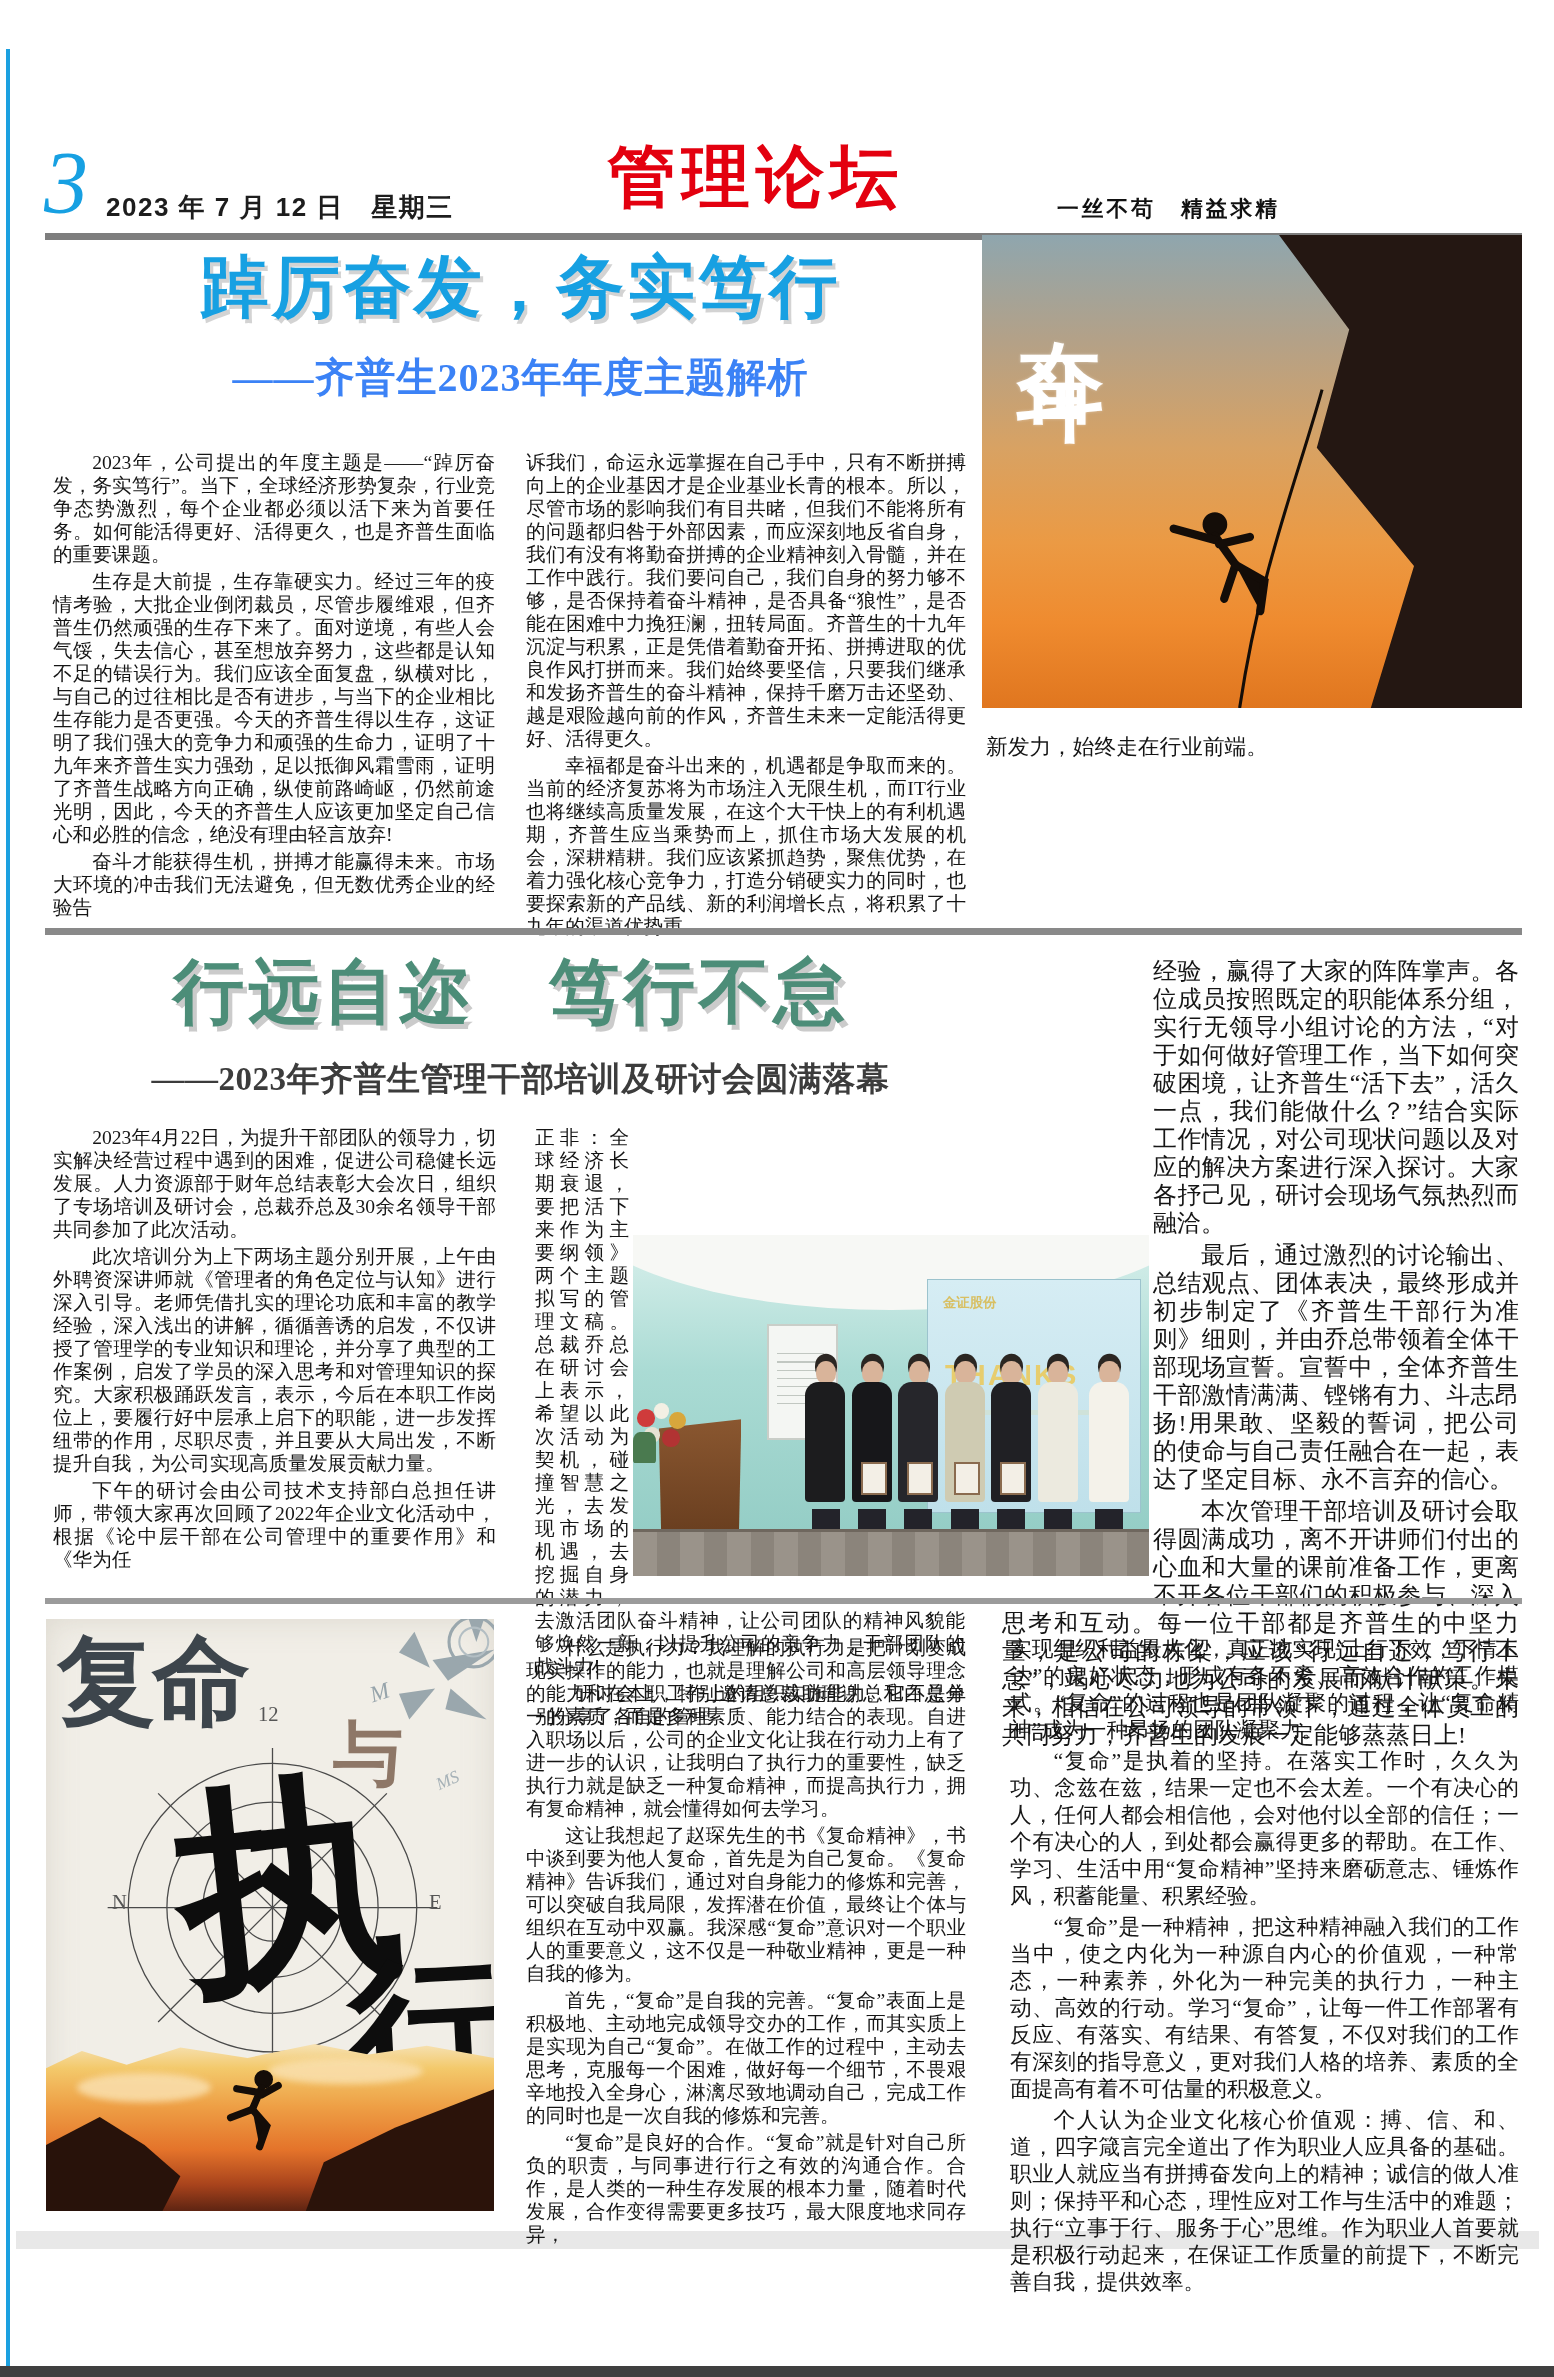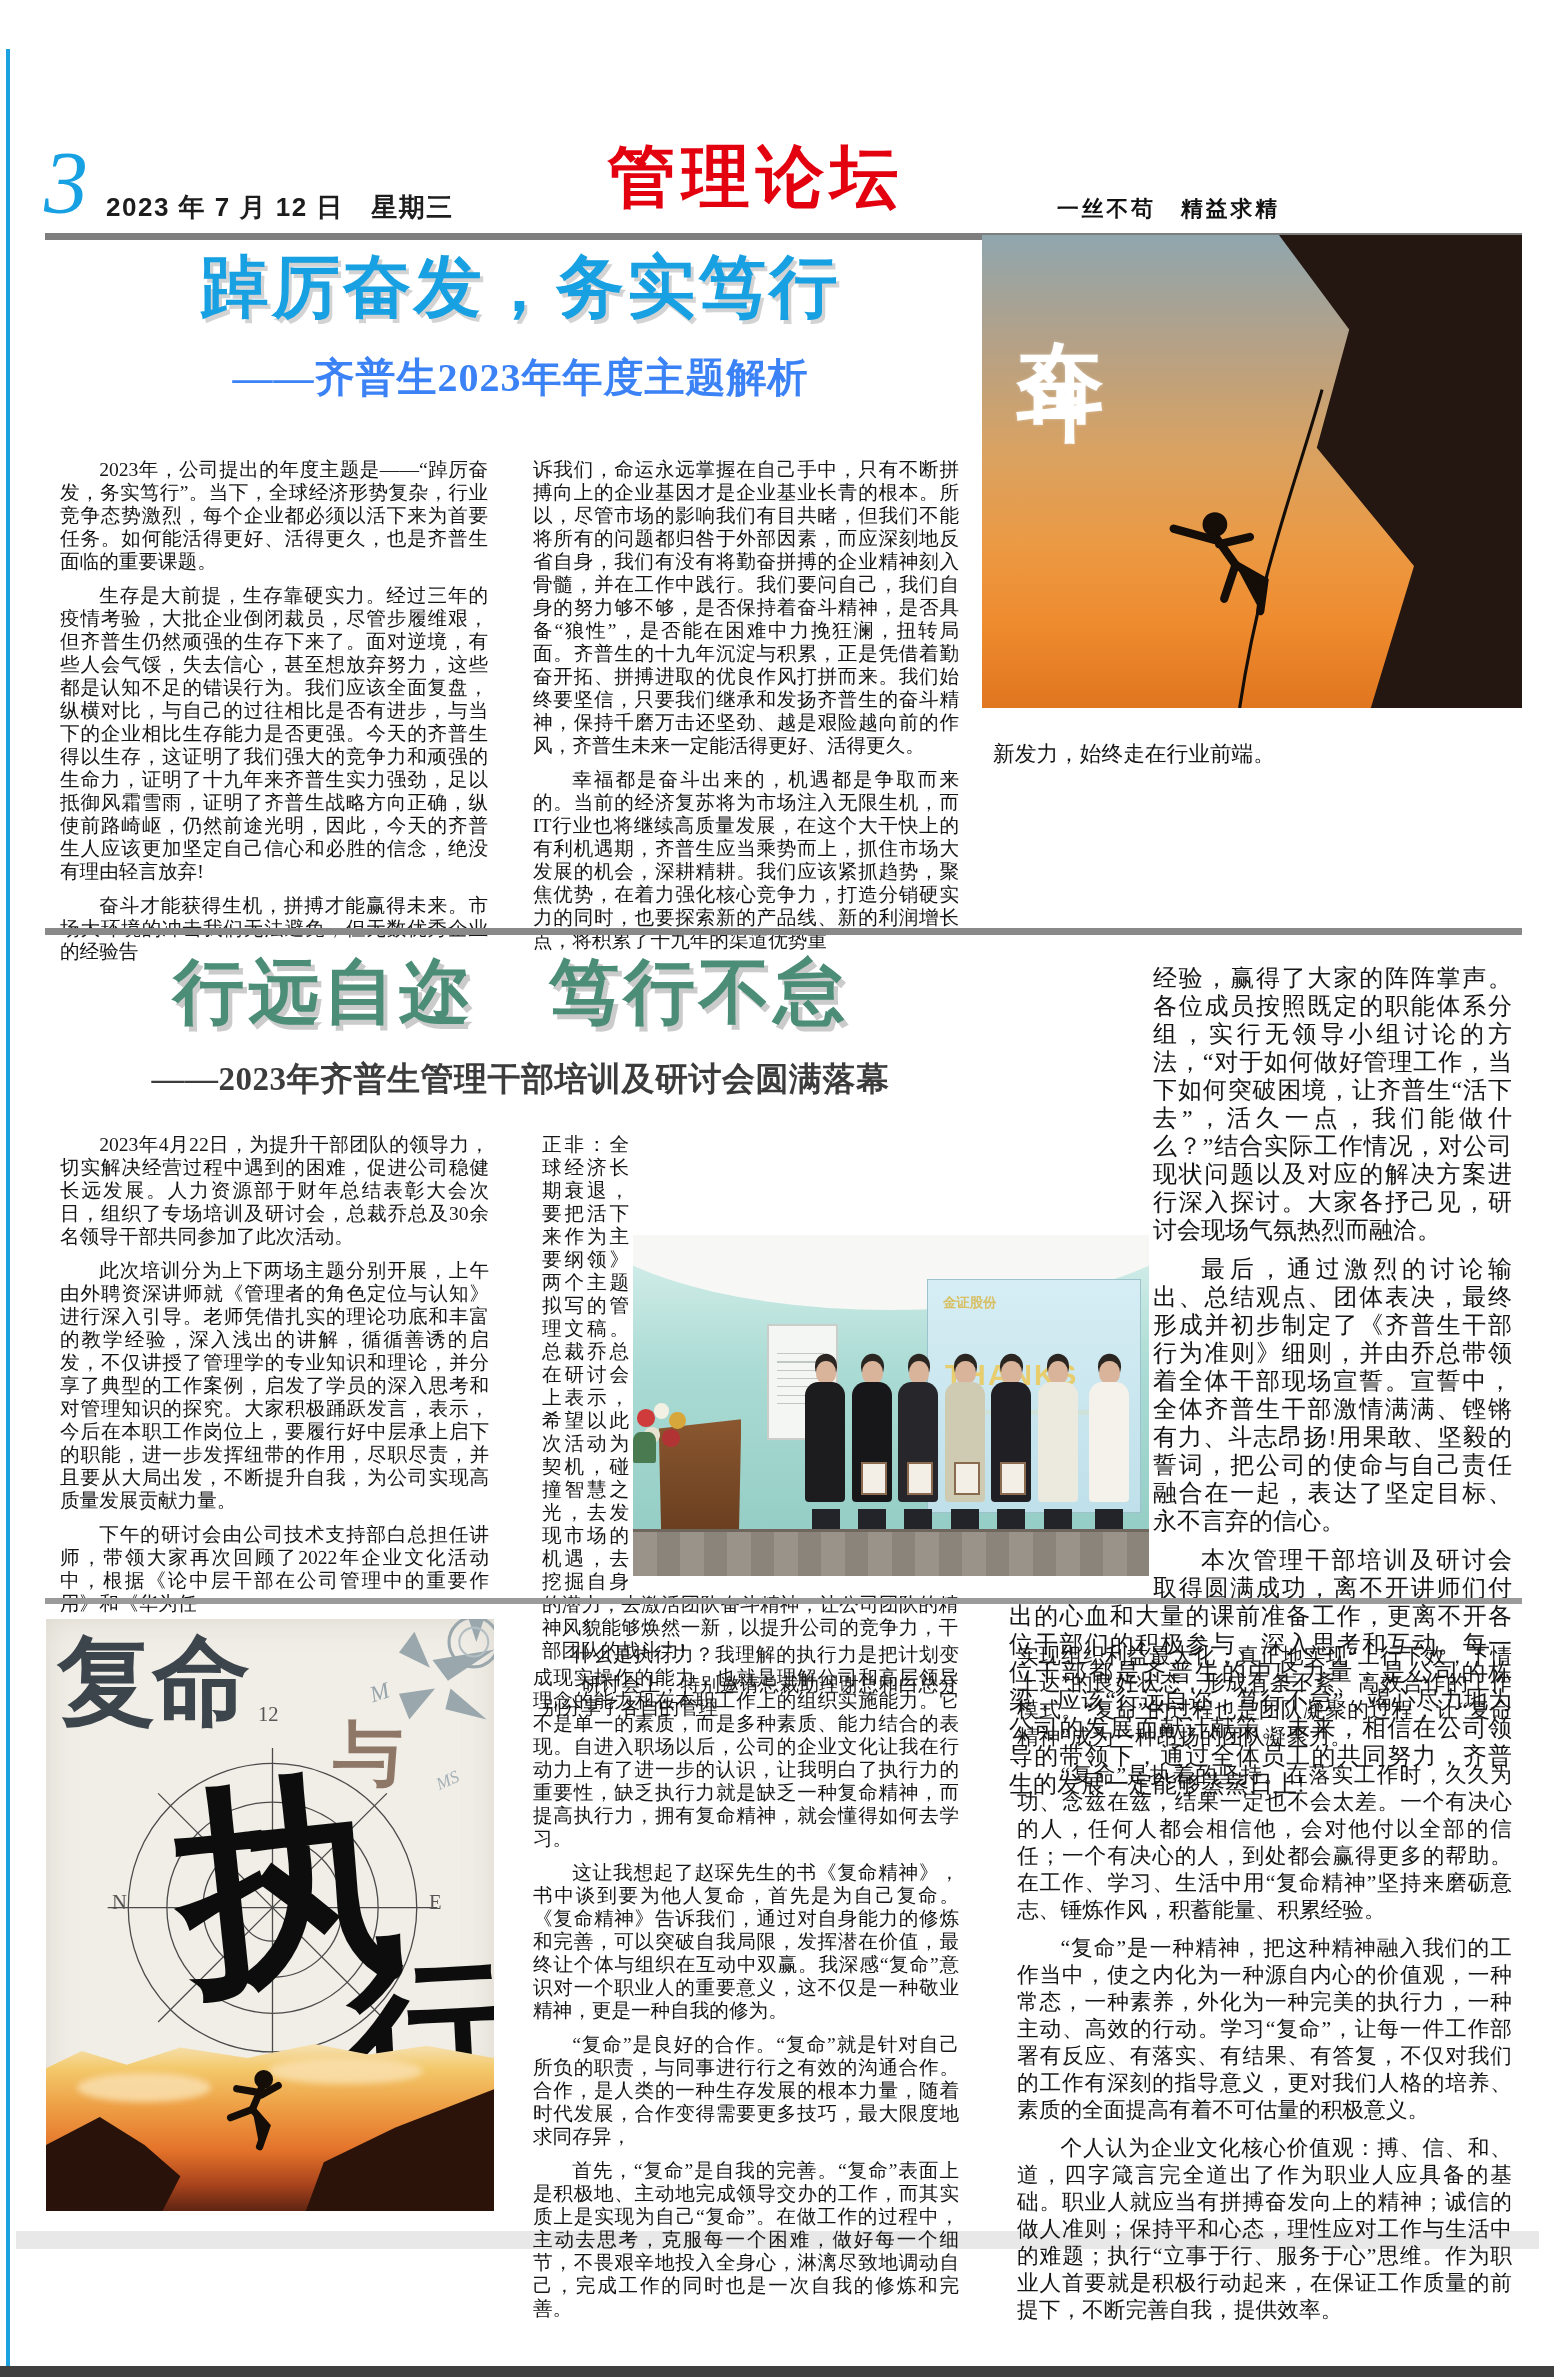--- a/index.html
+++ b/index.html
@@ -1,20 +1,20 @@
 <!DOCTYPE html>
 <html style="font-size:8.3px"><head>
 <meta charset="utf-8">
 <style>
   html,body{margin:0;padding:0;background:#ffffff;}
   #page{position:relative;width:1554px;height:2377px;background:#ffffff;overflow:hidden;
         font-family:"Liberation Serif","DejaVu Serif",serif;color:#151515;}
   .abs{position:absolute;}
   .sans{font-family:"Liberation Sans","DejaVu Sans",sans-serif;}
-  p{margin:11px;text-align:justify;}
+  p{margin:4px;text-align:justify;}
   .body-col p{text-indent:2em;}
   .body-col p.cont{text-indent:0;}
 
   
   #left-stripe{left:6.2px;top:49px;width:4.1px;height:2319px;background:#1ba0e0;}
   #pageno{left:44px;top:139px;font-size:88px;line-height:1;font-style:italic;color:#17a0e2;}
   #pagedate{left:106px;top:190px;font-size:26px;font-weight:bold;color:#1d1d1d;letter-spacing:1.5px;}
   #masthead{left:519px;top:137px;width:474px;text-align:center;font-size:68px;line-height:1.2;
             font-weight:900;color:#e3000f;letter-spacing:6.2px;}
   #slogan{left:1057px;top:194px;width:464px;text-align:left;font-size:21.7px;font-weight:bold;
@@ -295,22 +295,22 @@
           <path d="M70 80 L28 96"></path>
           <path d="M70 80 L98 112 L84 152"></path>
         </g>
       </svg>
     </div>
   </div>
 
   <div class="abs body-col" id="a3cM">
     <p>什么是执行力？我理解的执行力是把计划变成现实操作的能力，也就是理解公司和高层领导理念的能力和在本职工作上的组织实施能力。它不是单一的素质，而是多种素质、能力结合的表现。自进入职场以后，公司的企业文化让我在行动力上有了进一步的认识，让我明白了执行力的重要性，缺乏执行力就是缺乏一种复命精神，而提高执行力，拥有复命精神，就会懂得如何去学习。</p>
     <p>这让我想起了赵琛先生的书《复命精神》，书中谈到要为他人复命，首先是为自己复命。《复命精神》告诉我们，通过对自身能力的修炼和完善，可以突破自我局限，发挥潜在价值，最终让个体与组织在互动中双赢。我深感“复命”意识对一个职业人的重要意义，这不仅是一种敬业精神，更是一种自我的修为。</p>
+    <p>首先，“复命”是自我的完善。“复命”表面上是积极地、主动地完成领导交办的工作，而其实质上是实现为自己“复命”。在做工作的过程中，主动去思考，克服每一个困难，做好每一个细节，不畏艰辛地投入全身心，淋漓尽致地调动自己，完成工作的同时也是一次自我的修炼和完善。</p>
     <p>“复命”是良好的合作。“复命”就是针对自己所负的职责，与同事进行行之有效的沟通合作。合作，是人类的一种生存发展的根本力量，随着时代发展，合作变得需要更多技巧，最大限度地求同存异，</p>
-    <p>首先，“复命”是自我的完善。“复命”表面上是积极地、主动地完成领导交办的工作，而其实质上是实现为自己“复命”。在做工作的过程中，主动去思考，克服每一个困难，做好每一个细节，不畏艰辛地投入全身心，淋漓尽致地调动自己，完成工作的同时也是一次自我的修炼和完善。</p>
   </div>
   <div class="abs body-col" id="a3cR">
     <p class="cont">实现组织利益最大化，真正地实现“上行下效，下情上达”的良好状态，形成有条不紊、高效合作的工作模式。“复命”的过程也是团队凝聚的过程，让“复命精神”成为一种昂扬的团队凝聚力。</p>
     <p>“复命”是执着的坚持。在落实工作时，久久为功、念兹在兹，结果一定也不会太差。一个有决心的人，任何人都会相信他，会对他付以全部的信任；一个有决心的人，到处都会赢得更多的帮助。在工作、学习、生活中用“复命精神”坚持来磨砺意志、锤炼作风，积蓄能量、积累经验。</p>
     <p>“复命”是一种精神，把这种精神融入我们的工作当中，使之内化为一种源自内心的价值观，一种常态，一种素养，外化为一种完美的执行力，一种主动、高效的行动。学习“复命”，让每一件工作部署有反应、有落实、有结果、有答复，不仅对我们的工作有深刻的指导意义，更对我们人格的培养、素质的全面提高有着不可估量的积极意义。</p>
     <p>个人认为企业文化核心价值观：搏、信、和、道，四字箴言完全道出了作为职业人应具备的基础。职业人就应当有拼搏奋发向上的精神；诚信的做人准则；保持平和心态，理性应对工作与生活中的难题；执行“立事于行、服务于心”思维。作为职业人首要就是积极行动起来，在保证工作质量的前提下，不断完善自我，提供效率。</p>
   </div>
 
 </div>
 

